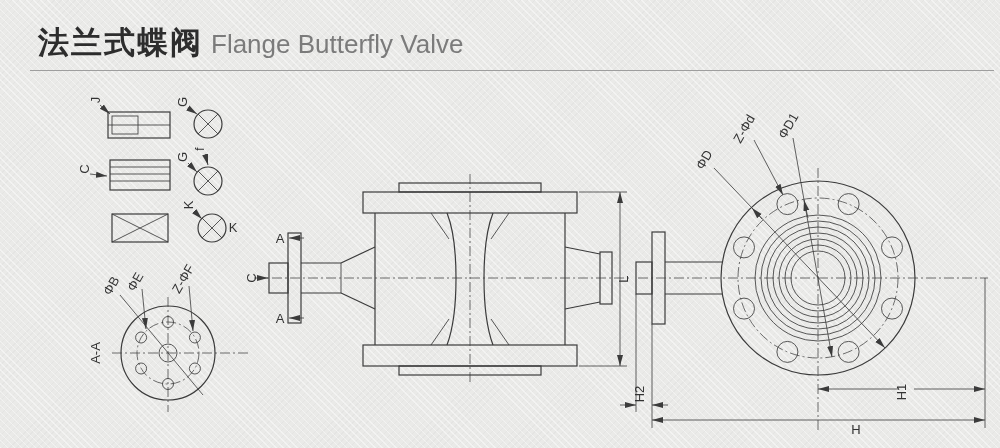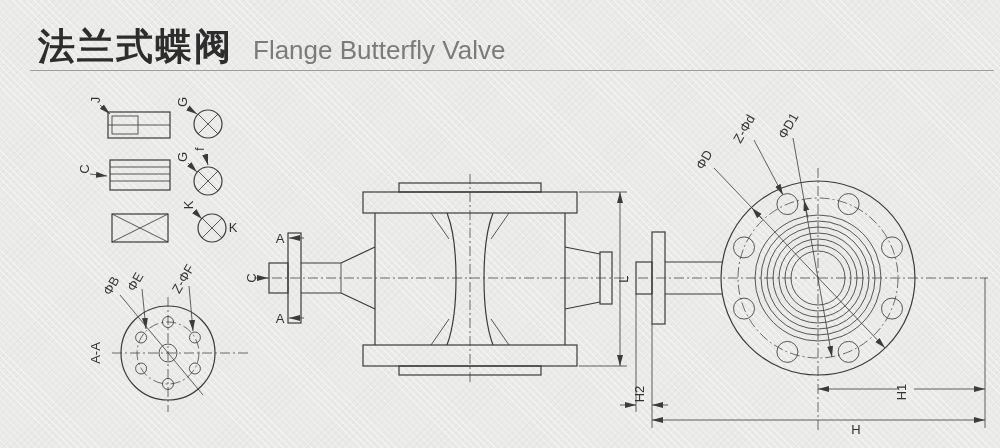--- a/index.html
+++ b/index.html
@@ -10,25 +10,25 @@
     background:
       repeating-linear-gradient(45deg, rgba(255,255,255,.45) 0 1px, rgba(255,255,255,0) 1px 5px),
       repeating-linear-gradient(-45deg, rgba(0,0,0,.025) 0 1px, rgba(0,0,0,0) 1px 5px),
       #eaeae8;
     font-family:"Liberation Sans", sans-serif;
   }
   header.titlebar{
     position:absolute;left:38px;top:22px;white-space:nowrap;
   }
   .title-zh{
-    font-size:37px;font-weight:bold;color:#2d2d2d;letter-spacing:2px;
+    font-size:31px;font-weight:bold;color:#2d2d2d;letter-spacing:2px;
     font-family:"DejaVu Sans", sans-serif;
   }
   .title-en{
-    font-size:26px;color:#7b7b7b;margin-left:20px;
+    font-size:26px;color:#7b7b7b;margin-left:8px;
     font-family:"Liberation Sans", sans-serif;
   }
   .rule{
     position:absolute;left:30px;right:6px;top:70px;height:1px;background:#9e9e9e;
   }
   svg{position:absolute;left:0;top:0;}
   .o  {stroke:#3b3b3b;stroke-width:1.2;fill:none;}
   .t  {stroke:#3b3b3b;stroke-width:0.85;fill:none;}
   .cl {stroke:#4a4a4a;stroke-width:0.8;fill:none;stroke-dasharray:10 3 2 3;}
   .dim{stroke:#3b3b3b;stroke-width:0.8;fill:none;}

